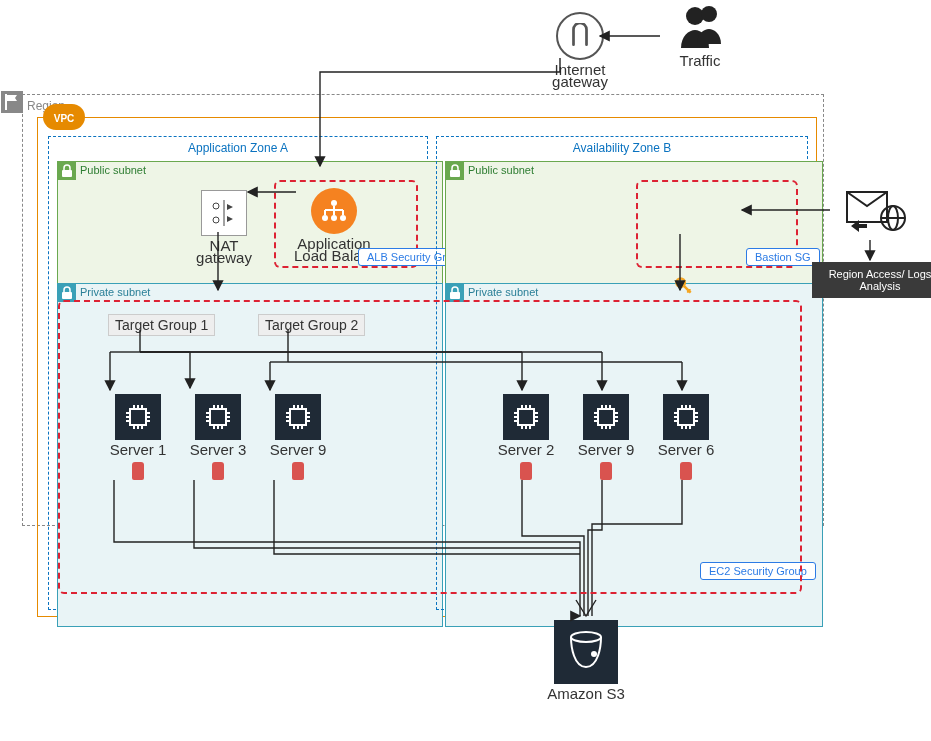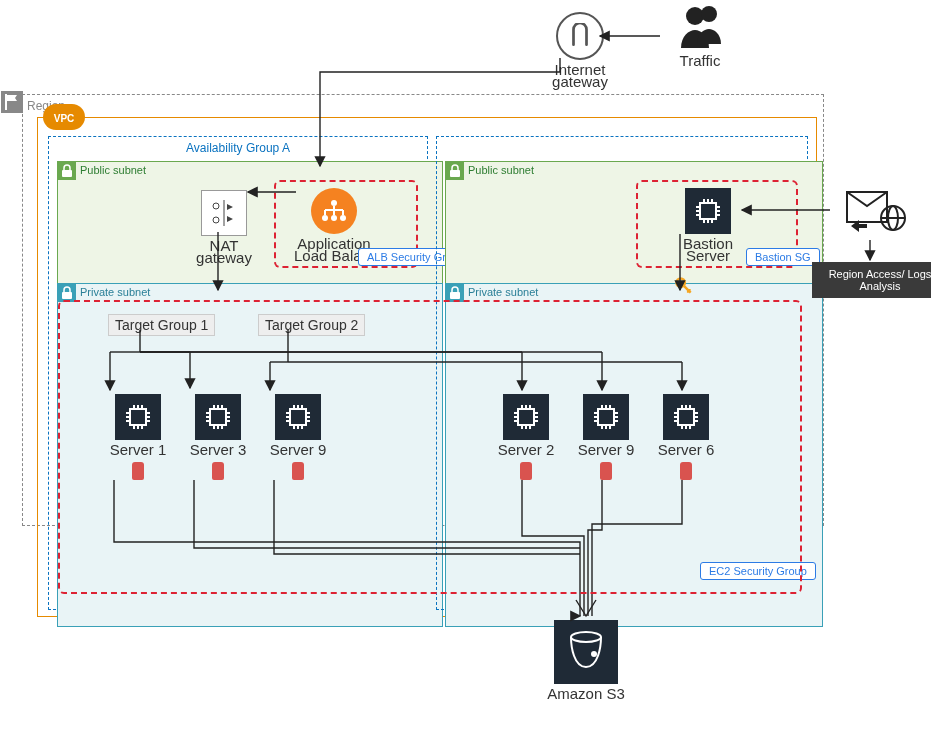--- a/index.html
+++ b/index.html
@@ -136,21 +136,21 @@
   <div class="region-label">Region</div>
 
   <div class="vpc-box">
     <div class="vpc-tab">
       <svg width="42" height="26" viewBox="0 0 42 26">
           <text x="21" y="18" text-anchor="middle" fill="#fff" font-size="10" font-family="Arial" font-weight="bold">VPC</text>
         </svg>
     </div>
 
     <div class="az-box az-a">
-      <div class="az-label">Availability Group A</div>
+      <div class="az-label">Application Zone A</div>
       <div class="subnet public">
         <div class="subnet-tab"><svg width="18" height="18" viewBox="0 0 18 18">
               <rect x="4" y="8" width="10" height="7" rx="1" fill="#fff"></rect>
               <path d="M6 8V6a3 3 0 016 0v2" stroke="#fff" stroke-width="1.5" fill="none"></path>
             </svg></div>
         <div class="subnet-label">Public subnet</div>
 
         <div class="abs" style="left:130px; top:28px; width:72px; text-align:center;">
           <div style="width:44px;height:44px;border:1px solid #999;background:#fff;margin:0 auto;display:flex;align-items:center;justify-content:center;">
             <svg width="34" height="34" viewBox="0 0 34 34">
@@ -260,51 +260,29 @@
                 </g>
               </svg>
             </div>
           <div class="icon-label">Server 9</div>
           <div class="red-cyl"></div>
         </div>
       </div>
     </div>
 
     <div class="az-box az-b">
+      <div class="az-label">Availability Zone B</div>
       <div class="subnet public">
         <div class="subnet-tab"><svg width="18" height="18" viewBox="0 0 18 18">
               <rect x="4" y="8" width="10" height="7" rx="1" fill="#fff"></rect>
               <path d="M6 8V6a3 3 0 016 0v2" stroke="#fff" stroke-width="1.5" fill="none"></path>
             </svg></div>
         <div class="subnet-label">Public subnet</div>
 
         <div class="sg-box" style="left:190px; top:18px; width:158px; height:84px;"></div>
-        <div class="abs" style="left:226px; top:26px; width:72px;">
-          <div class="icon-box">
-              <svg width="32" height="32" viewBox="0 0 32 32">
-                <rect x="8" y="8" width="16" height="16" fill="none" stroke="#fff" stroke-width="2"></rect>
-                <g stroke="#fff" stroke-width="2">
-                  <line x1="12" y1="8" x2="12" y2="4"></line>
-                  <line x1="16" y1="8" x2="16" y2="4"></line>
-                  <line x1="20" y1="8" x2="20" y2="4"></line>
-                  <line x1="12" y1="24" x2="12" y2="28"></line>
-                  <line x1="16" y1="24" x2="16" y2="28"></line>
-                  <line x1="20" y1="24" x2="20" y2="28"></line>
-                  <line x1="8" y1="12" x2="4" y2="12"></line>
-                  <line x1="8" y1="16" x2="4" y2="16"></line>
-                  <line x1="8" y1="20" x2="4" y2="20"></line>
-                  <line x1="24" y1="12" x2="28" y2="12"></line>
-                  <line x1="24" y1="16" x2="28" y2="16"></line>
-                  <line x1="24" y1="20" x2="28" y2="20"></line>
-                </g>
-              </svg>
-            </div>
-          <div class="icon-label" style="white-space:pre;">Bastion
-Server</div>
-        </div>
         <div class="sg-tag" style="left:300px; top:86px;">Bastion SG</div>
       </div>
 
       <div class="subnet private">
         <div class="subnet-tab"><svg width="18" height="18" viewBox="0 0 18 18">
               <rect x="4" y="8" width="10" height="7" rx="1" fill="#fff"></rect>
               <path d="M6 8V6a3 3 0 016 0v2" stroke="#fff" stroke-width="1.5" fill="none"></path>
             </svg></div>
         <div class="subnet-label">Private subnet</div>
 

